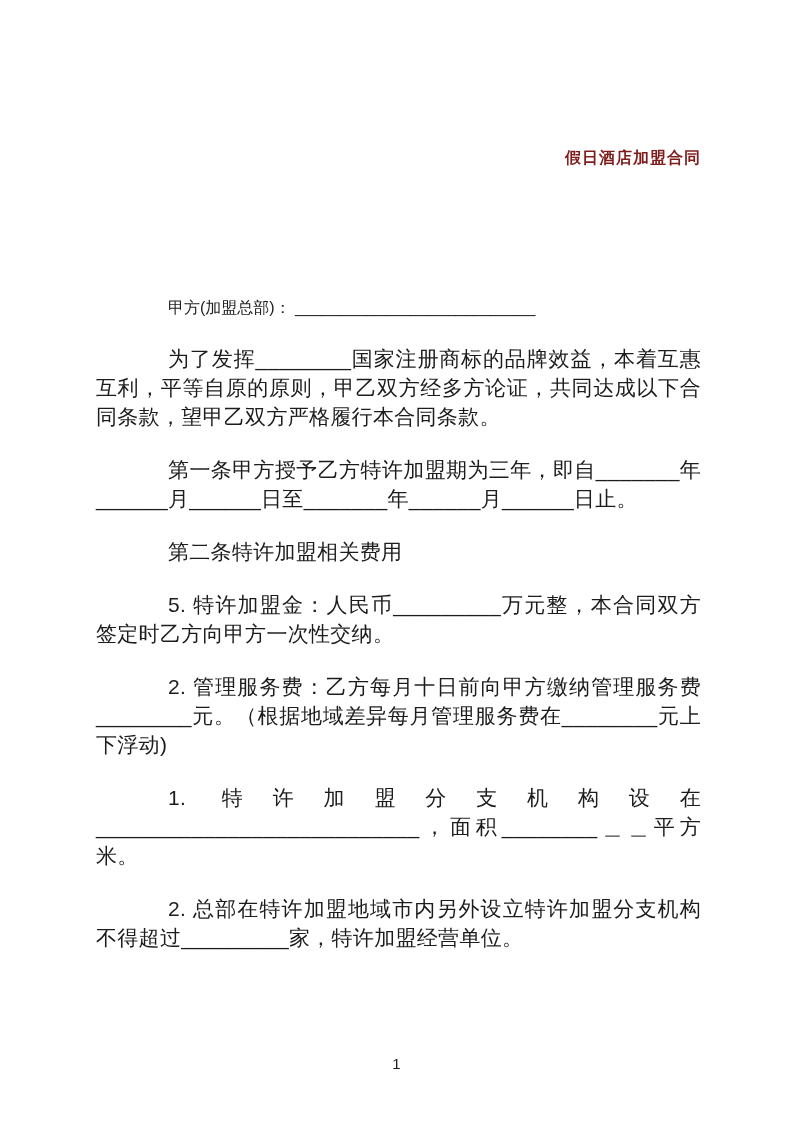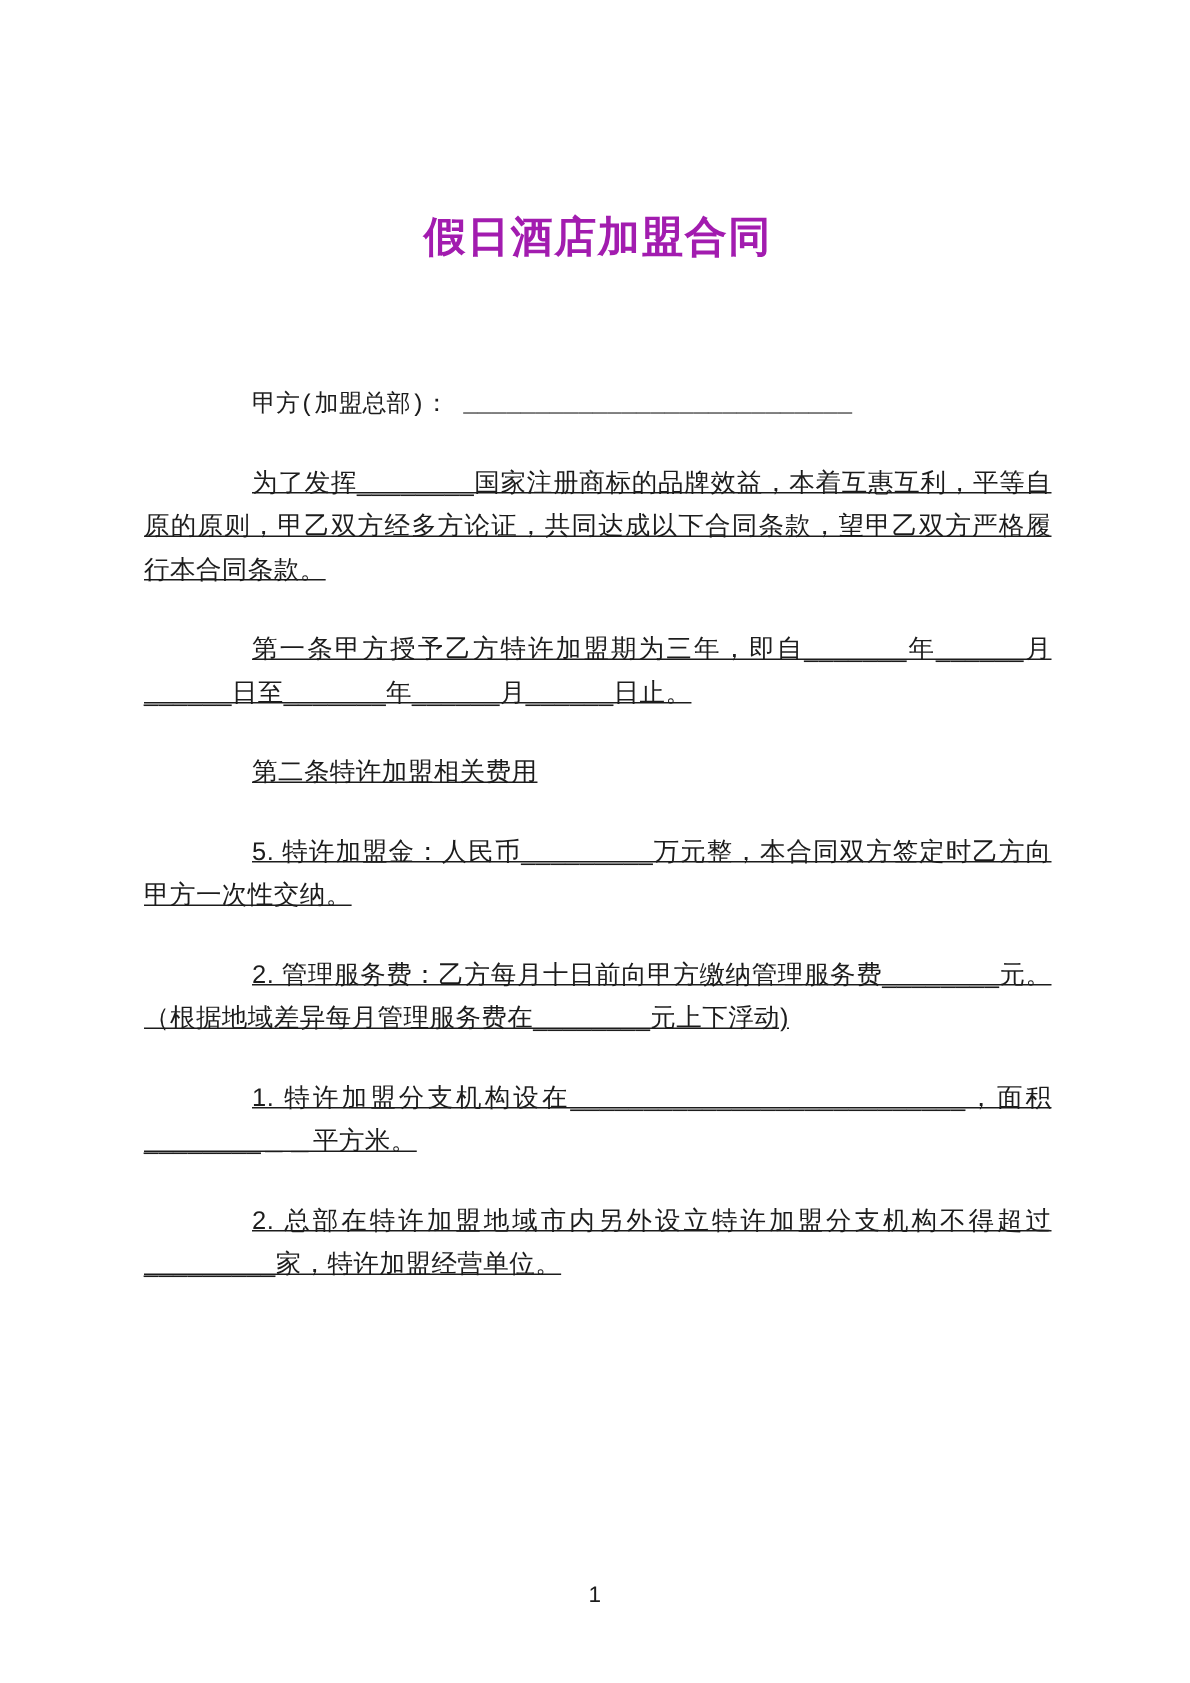--- a/index.html
+++ b/index.html
@@ -17,44 +17,43 @@
     font-family: "Liberation Sans", "DejaVu Sans", sans-serif;
     overflow: hidden;
     box-sizing: border-box;
   }
   .content {
     padding: 0 92px 0 96px;
     box-sizing: border-box;
   }
   .doc-title {
     margin: 142px 0 0 0;
-    font-size: 28px;
+    font-size: 16px;
     line-height: 32px;
     font-weight: bold;
-    text-align: center;
-    color: #a21caf;
+    text-align: right;
+    color: #7f1d1d;
     letter-spacing: 1px;
   }
   .party-line {
     font-size: 16px;
     line-height: 29px;
     margin: 0;
     text-indent: 72px;
     white-space: nowrap;
   }
-  .party-a { margin-top: 82px; font-family: Liberation Mono, monospace; }
+  .party-a { margin-top: 119px; }
   .party-b { margin-top: 26px; }
   .para {
-    font-size: 17px;
+    font-size: 21px;
     line-height: 29px;
     margin: 24px 0 0 0;
     text-indent: 72px;
     text-align: justify;
     letter-spacing: 0.3px;
-    text-decoration: underline;
   }
   .para-first { margin-top: 22px; }
   .page-number {
     position: absolute;
     bottom: 50px;
     left: 0;
     width: 100%;
     text-align: center;
     font-size: 15px;
     color: #1c1c1c;

